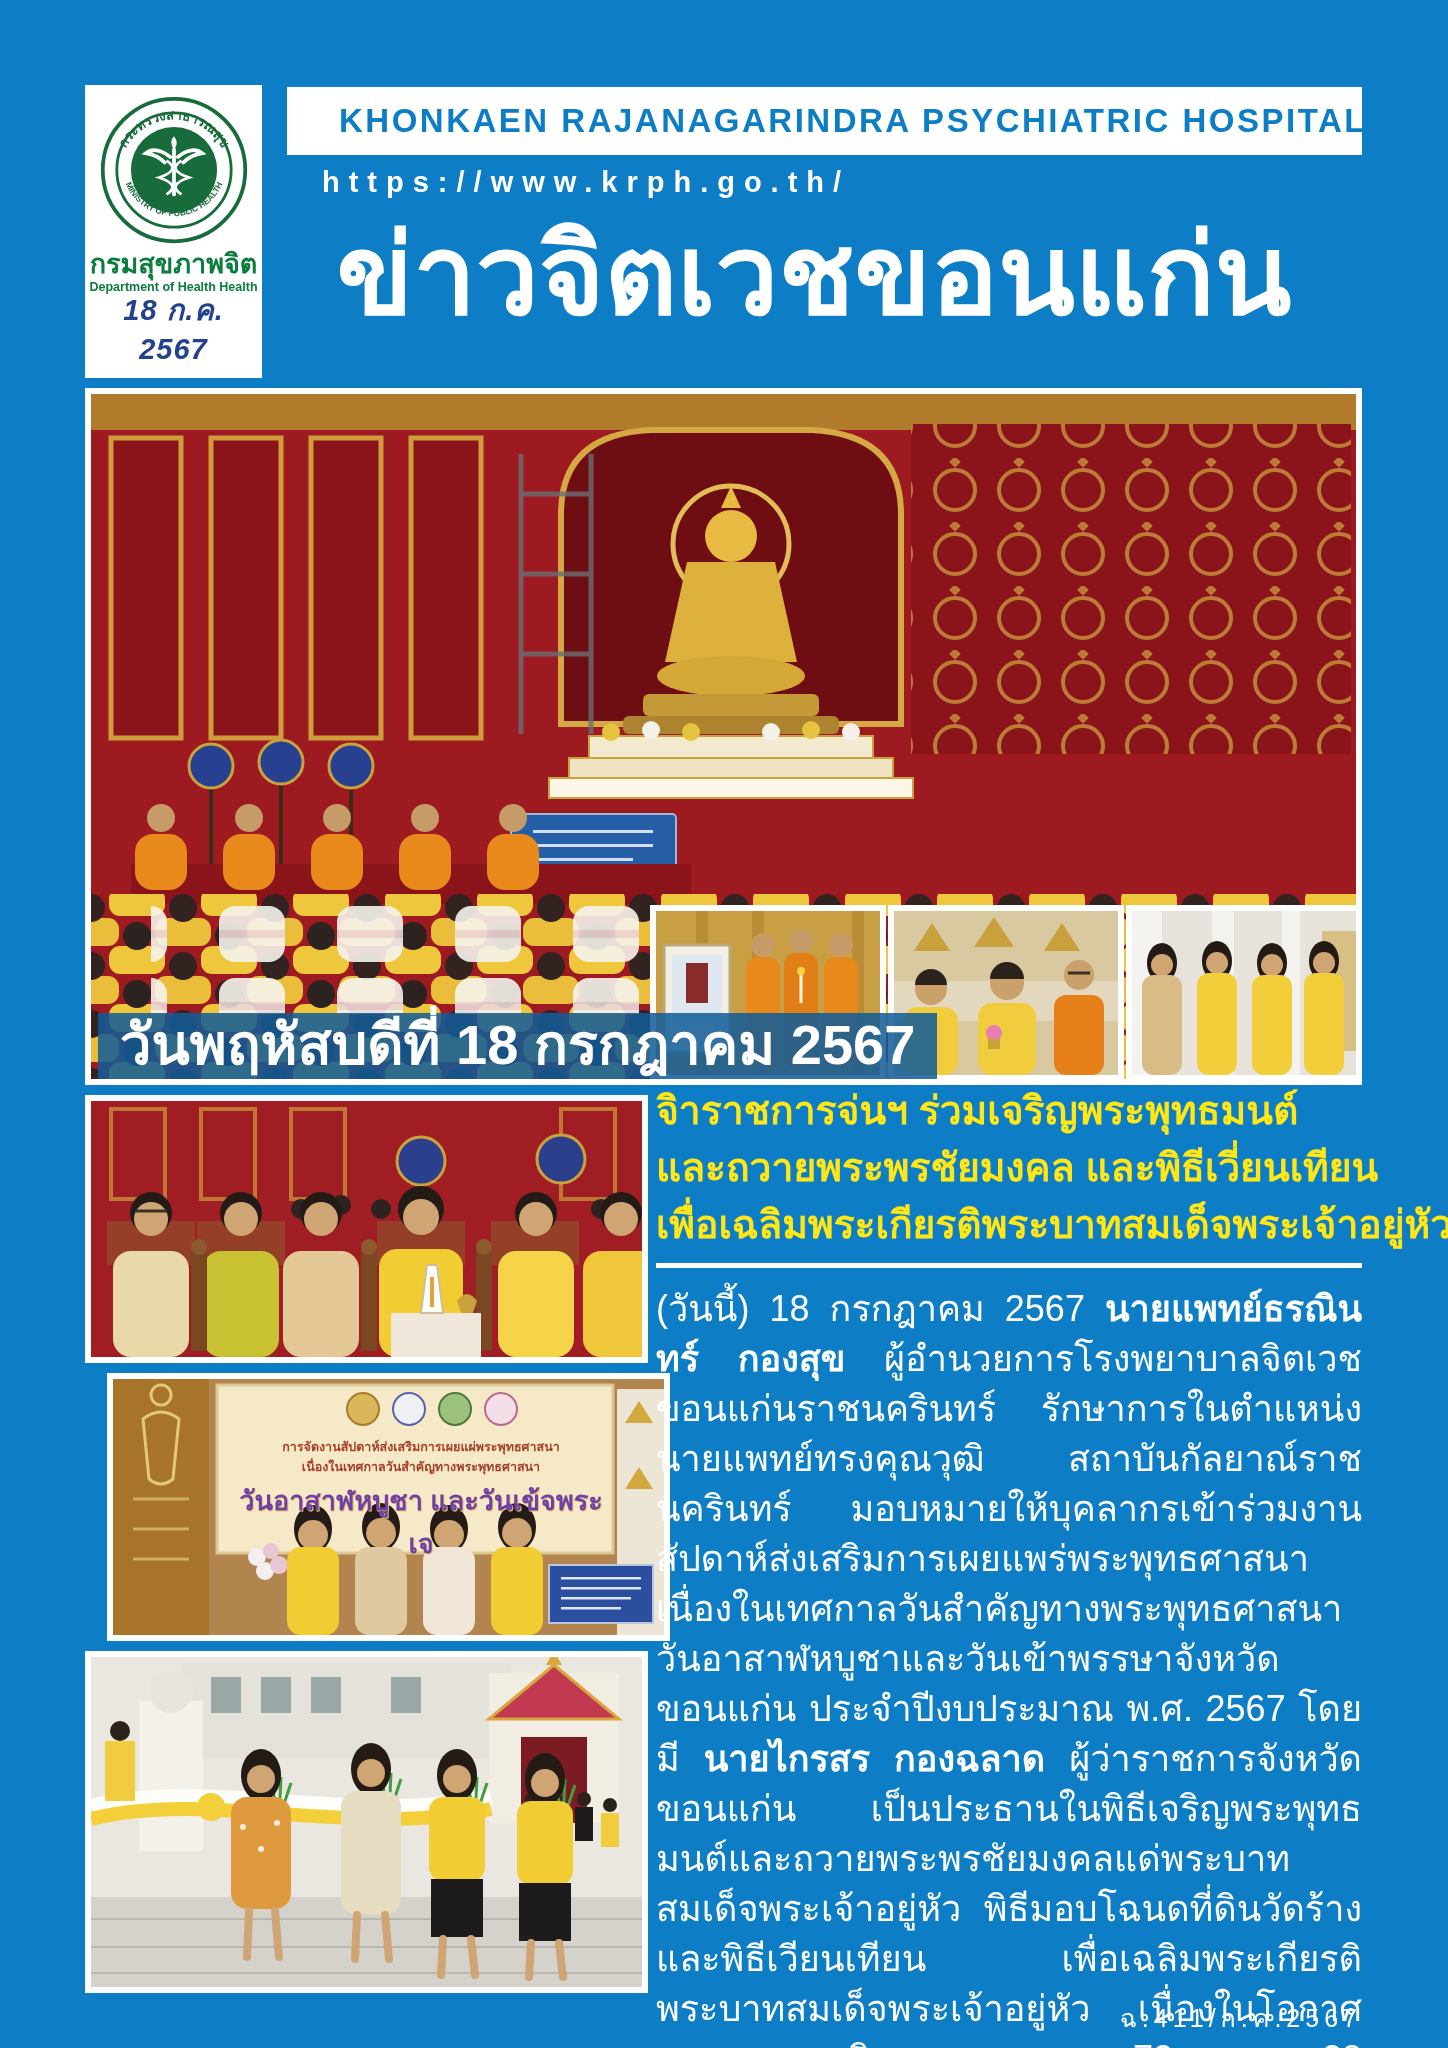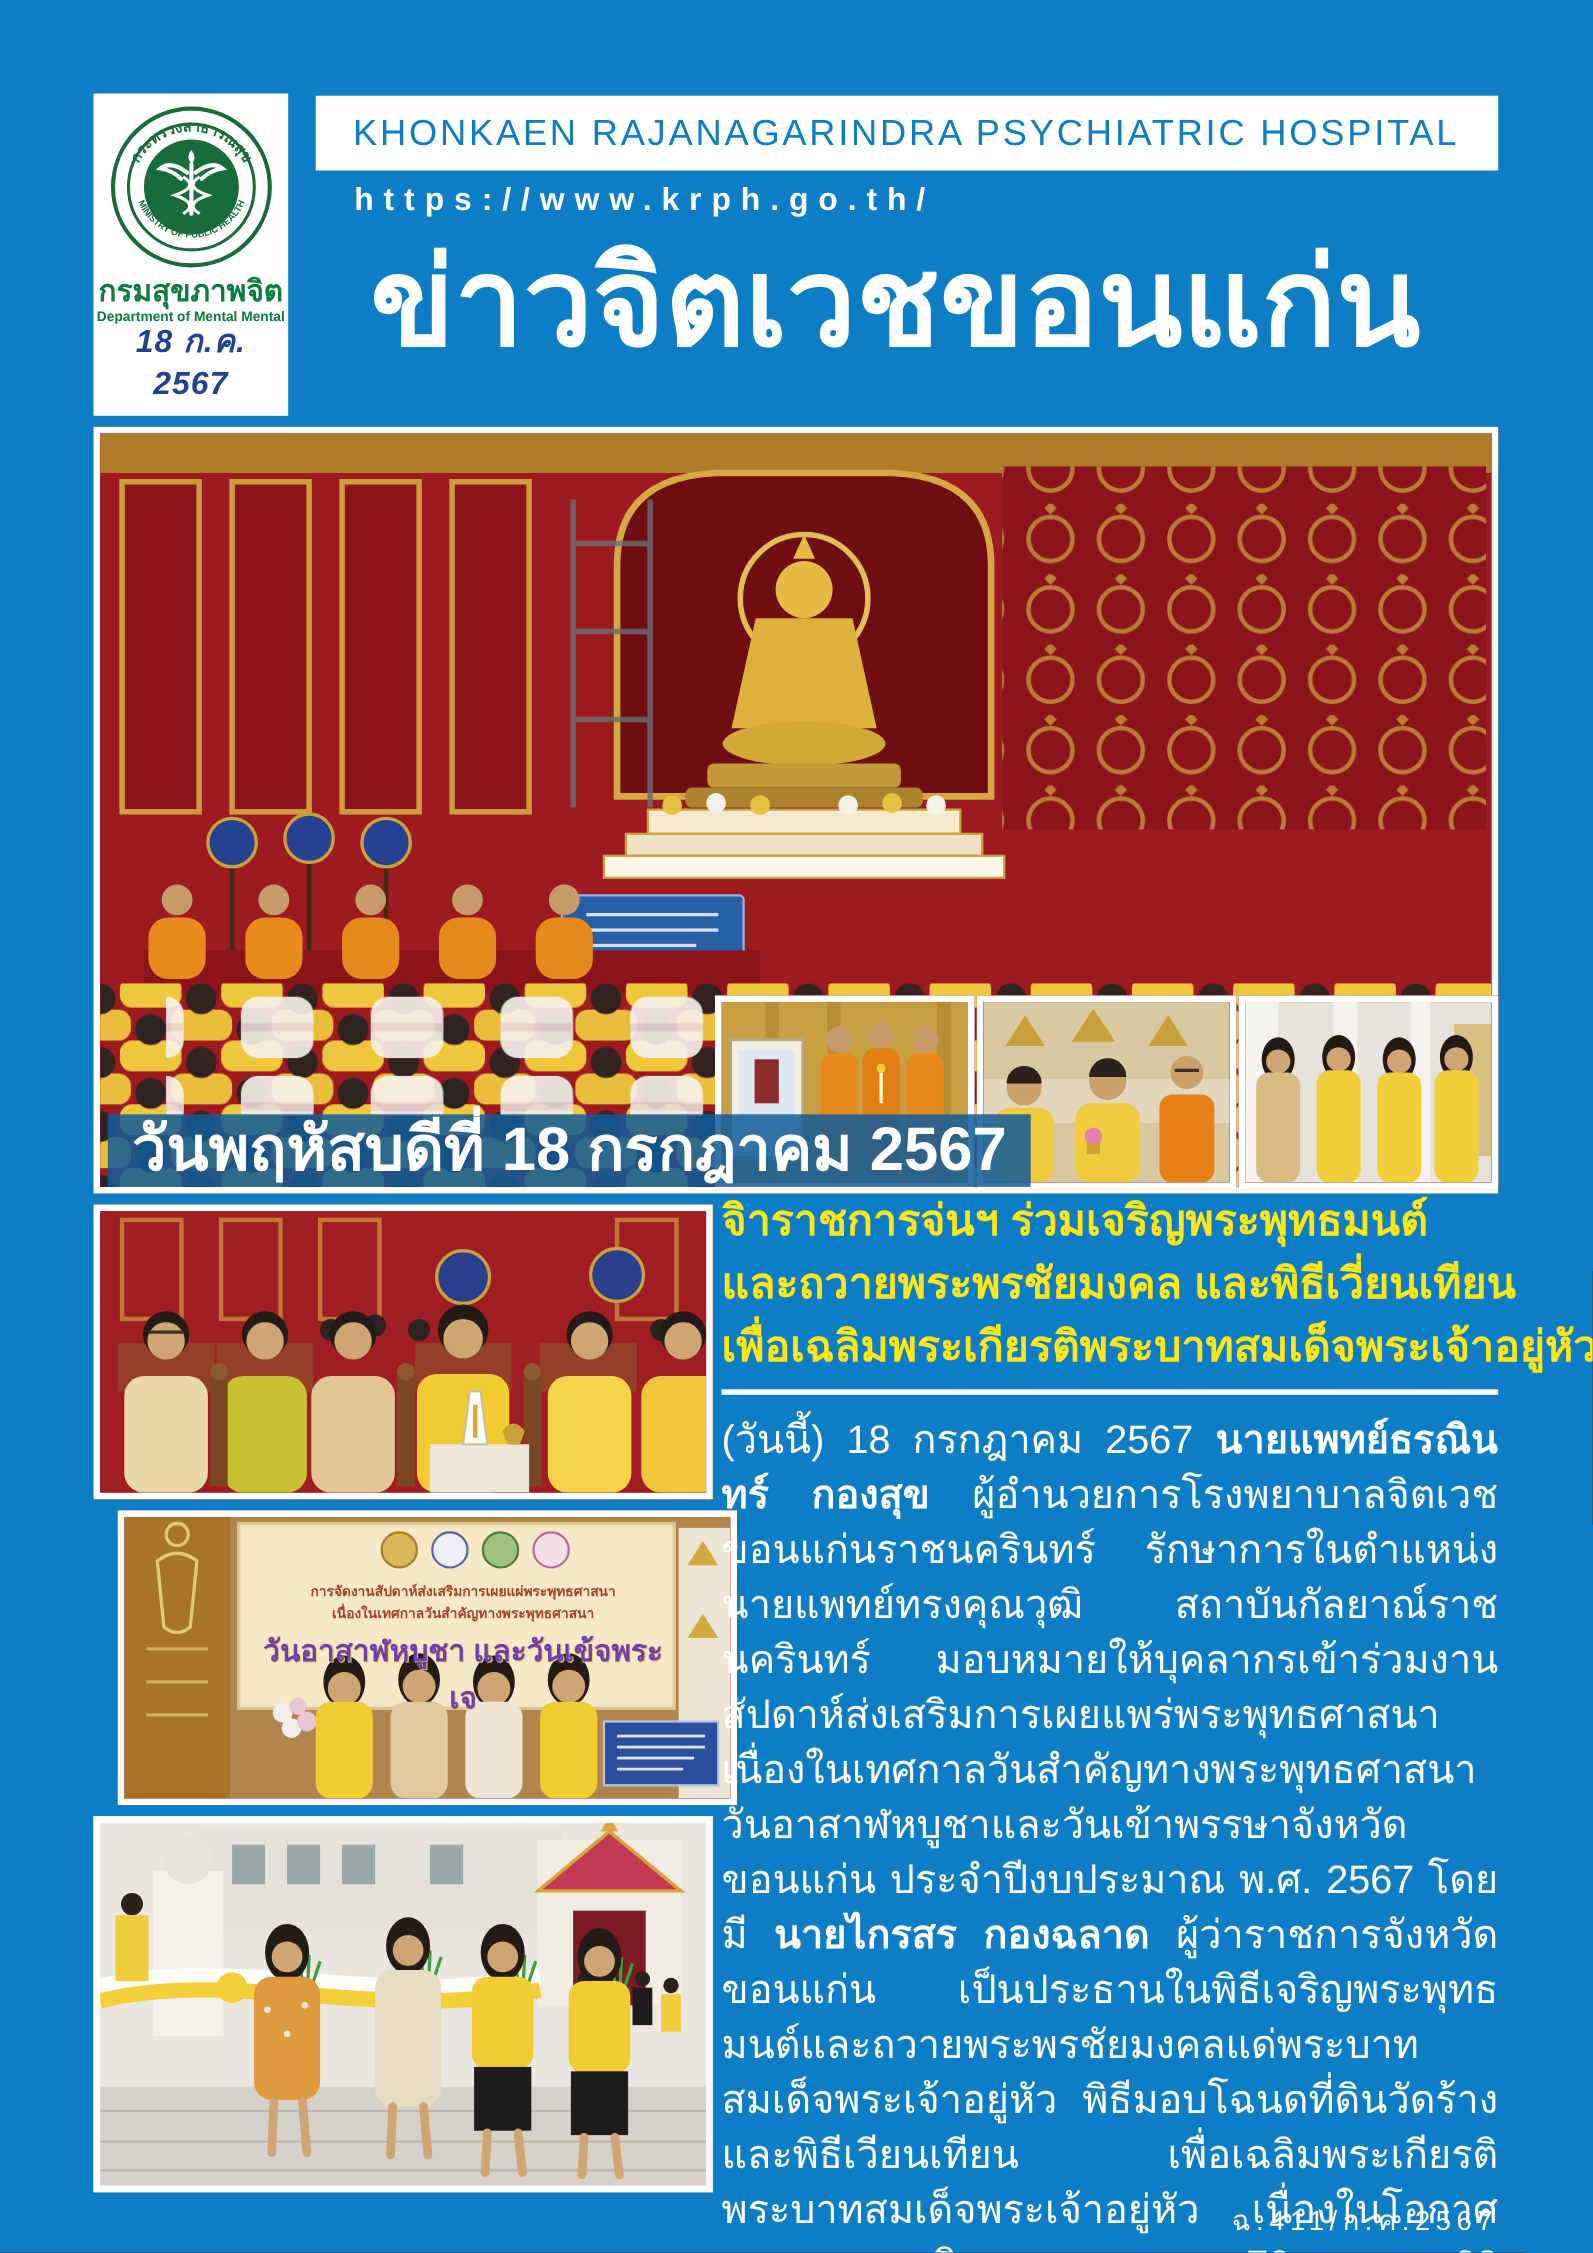--- a/index.html
+++ b/index.html
@@ -12,21 +12,21 @@
   .photo svg{display:block;width:100%;height:100%;}
 
   
   .logo-box{position:absolute;left:85px;top:85px;width:177px;height:293px;background:#ffffff;text-align:center;}
   .logo-box .seal{margin-top:10px;}
   .dept-thai{color:#0b7b3e;font-weight:bold;font-size:27px;line-height:30px;}
   .dept-eng{color:#0b7b3e;font-weight:bold;font-size:12.5px;line-height:16px;}
   .issue-date{position:absolute;bottom:12px;left:0;width:100%;color:#23418f;font-weight:bold;font-size:29px;letter-spacing:1px;font-style:italic;}
 
   .name-band{position:absolute;left:287px;top:87px;width:1075px;height:68px;background:#ffffff;display:flex;align-items:center;}
-  .name-band span{margin-left:34px;color:#0d7ec6;font-weight:400;font-size:33px;letter-spacing:2.5px;white-space:nowrap;}
+  .name-band span{margin-left:52px;color:#0d7ec6;font-weight:700;font-size:33px;letter-spacing:2.5px;white-space:nowrap;}
   .site-url{position:absolute;left:322px;top:166px;color:#ffffff;font-weight:bold;font-size:29px;letter-spacing:9px;white-space:nowrap;}
   .news-title{position:absolute;left:266px;top:206px;width:1096px;margin:0;color:#ffffff;font-weight:800;font-size:112px;line-height:140px;text-align:center;white-space:nowrap;}
 
   
   .main-photo{left:85px;top:388px;width:1265px;height:685px;}
   .inset{position:absolute;}
   .inset-a{left:565px;top:517px;width:224px;height:164px;}
   .inset-b{left:803px;top:517px;width:224px;height:164px;}
   .inset-c{left:1041px;top:517px;width:224px;height:164px;}
   .caption-band{
@@ -72,21 +72,21 @@
         <textPath href="#sealBot" startOffset="50%" text-anchor="middle">MINISTRY OF PUBLIC HEALTH</textPath>
       </text>
       <circle cx="80" cy="80" r="46" fill="#186b3a"></circle>
       <path d="M80 44 q6 8 0 14 q-6 -8 0 -14" fill="#ffffff"></path>
       <rect x="78" y="56" width="4" height="52" rx="2" fill="#ffffff"></rect>
       <path d="M76 66 q-16 -12 -26 -4 q12 2 20 10 M84 66 q16 -12 26 -4 q-12 2 -20 10" fill="none" stroke="#ffffff" stroke-width="4" stroke-linecap="round"></path>
       <path d="M72 70 q16 10 -8 18 q24 8 8 18" fill="none" stroke="#ffffff" stroke-width="3"></path>
       <path d="M88 70 q-16 10 8 18 q-24 8 -8 18" fill="none" stroke="#ffffff" stroke-width="3"></path>
     </svg>
     <div class="dept-thai">กรมสุขภาพจิต</div>
-    <div class="dept-eng">Department of Mental Mental</div>
+    <div class="dept-eng">Department of Health Health</div>
     <div class="issue-date">18 ก.ค. 2567</div>
   </div>
 
   <div class="name-band">
     <span>KHONKAEN RAJANAGARINDRA PSYCHIATRIC HOSPITAL</span>
   </div>
   <div class="site-url">https://www.krph.go.th/</div>
   <h1 class="news-title">ข่าวจิตเวชขอนแก่น</h1>
 
   <div class="photo main-photo">

